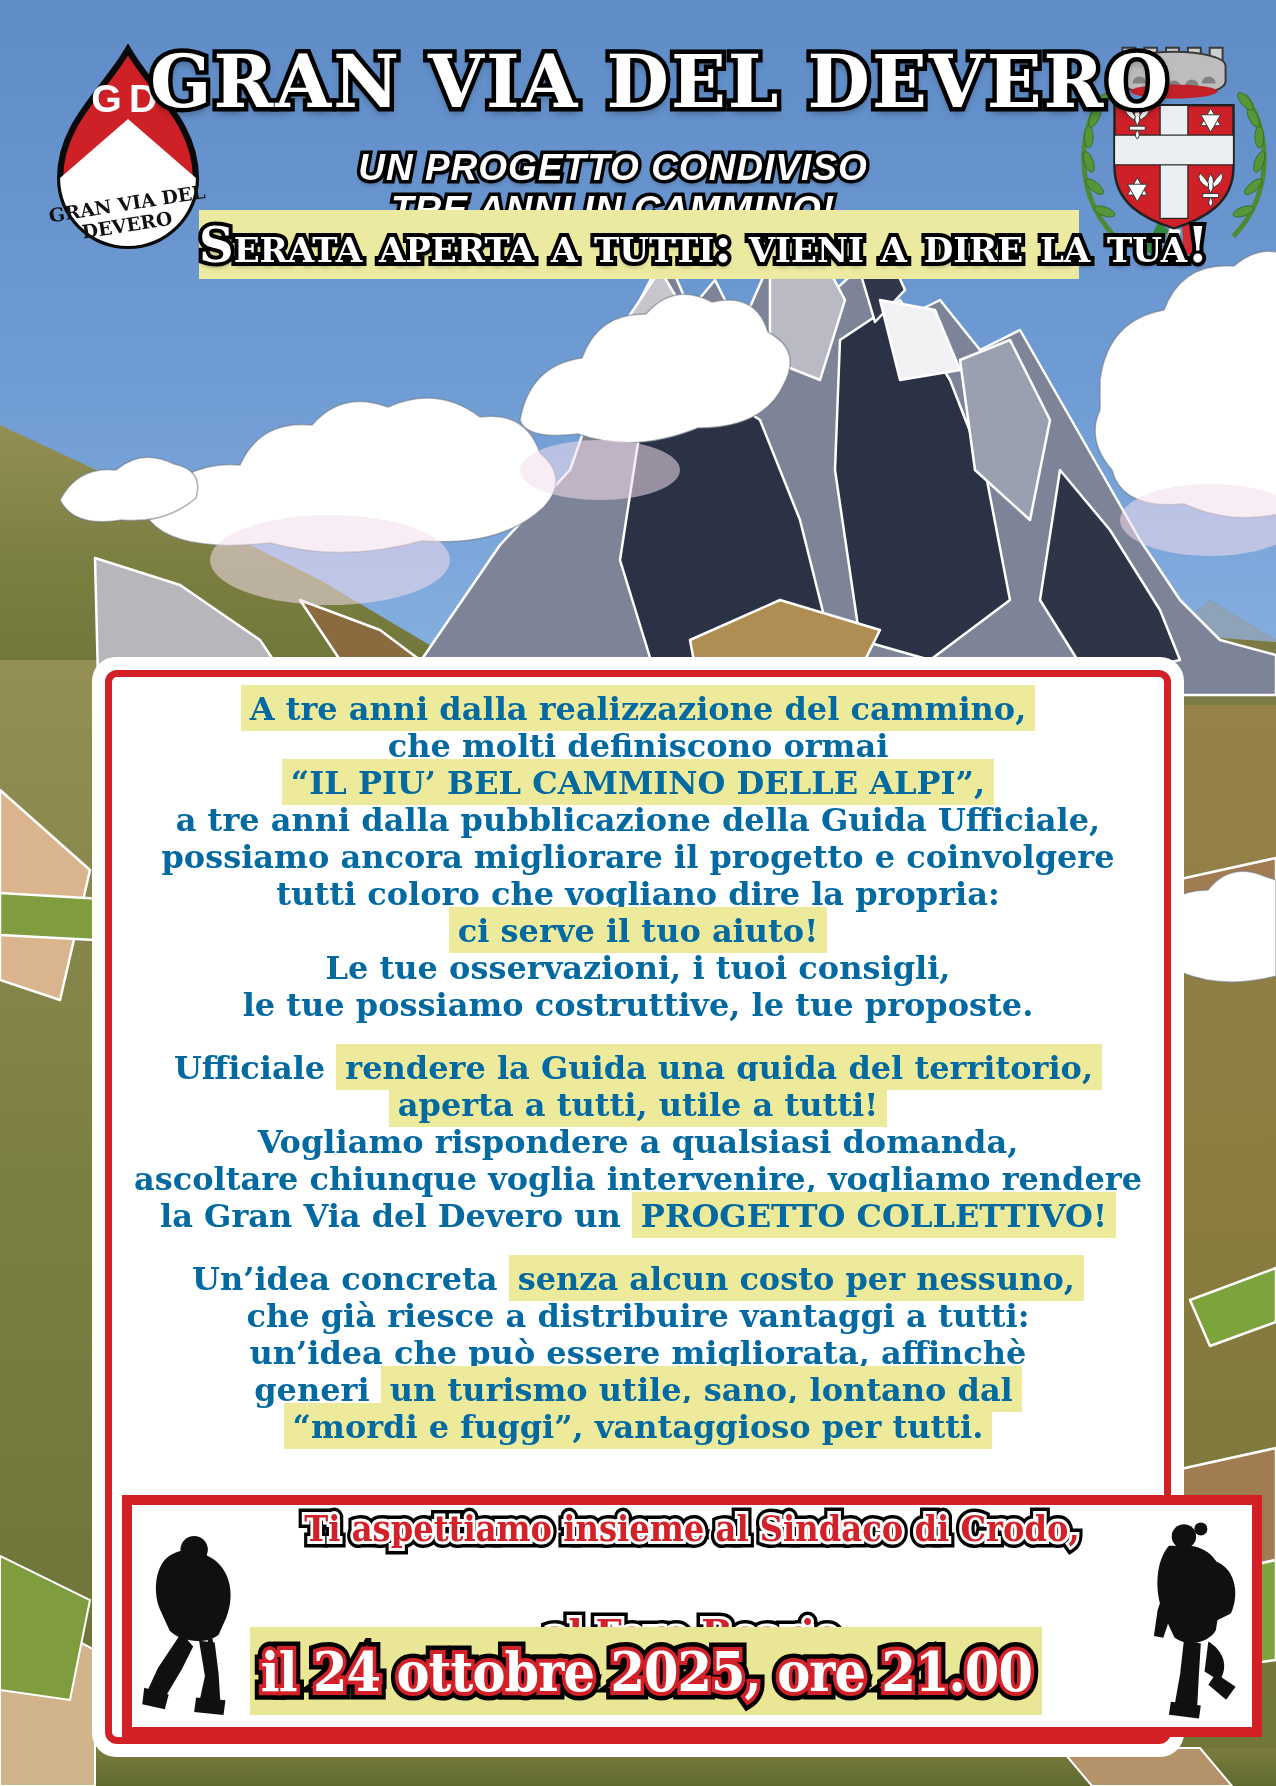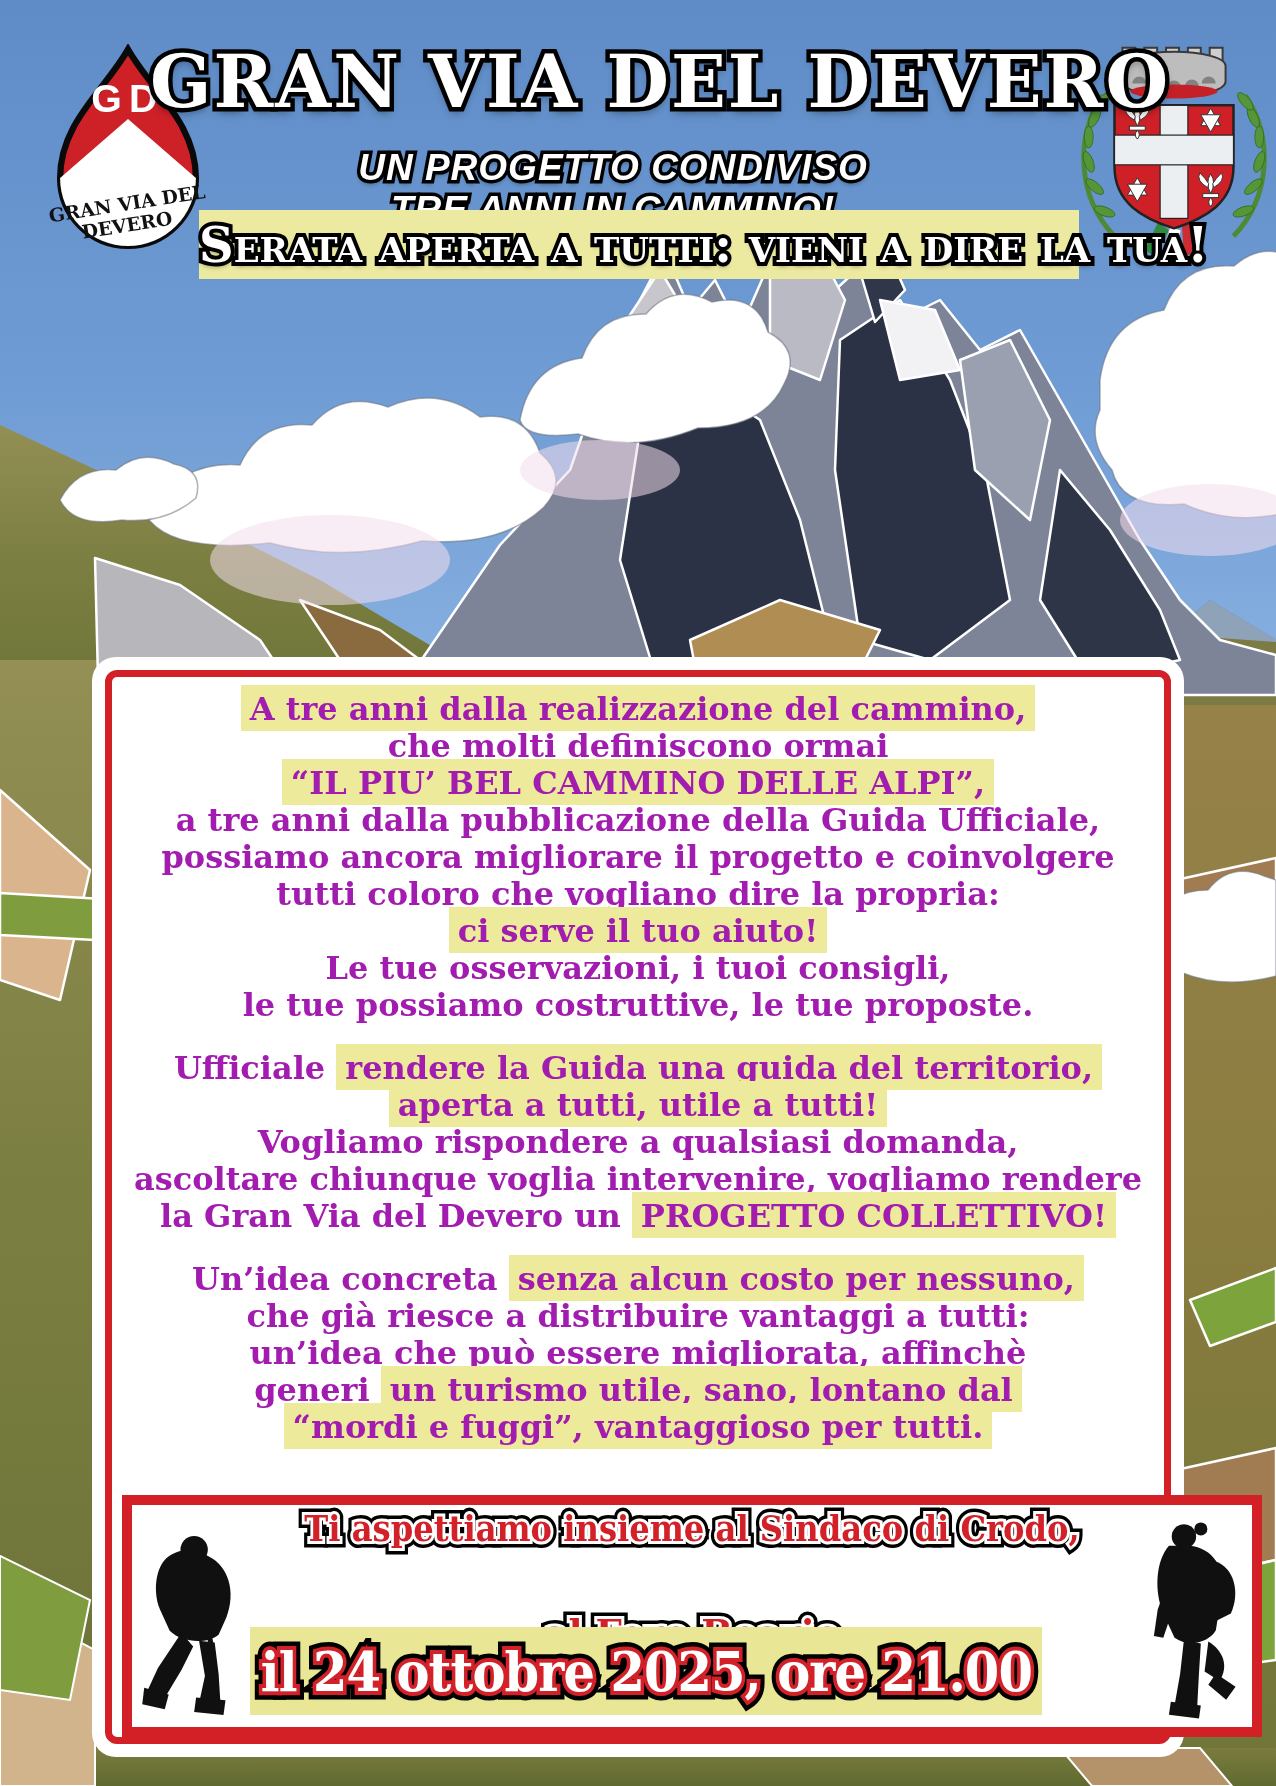--- a/index.html
+++ b/index.html
@@ -26,21 +26,21 @@
           display:flex;align-items:center;justify-content:center;}
   .banner .stack{width:100%;}
   .banner-text{font-weight:bold;font-size:48px;font-variant:small-caps;letter-spacing:0px;}
   .banner-text.stroke{-webkit-text-stroke:8px #000;color:#000;text-shadow:0 4px 5px rgba(0,0,0,.45);}
   .banner-text.fill{color:#fff;}
   
   .main-box{position:absolute;left:92px;top:657px;width:1092px;height:1100px;background:#fff;
             border-radius:24px;z-index:2;}
   .red-frame{position:absolute;inset:13px;border:7px solid #d32027;border-radius:12px;}
   .body-text{position:absolute;left:26px;right:26px;top:34px;text-align:center;
-             color:#a21caf;font-weight:bold;}
+             color:#0369a1;font-weight:bold;}
   .body-text .line{height:37px;line-height:37px;font-size:32px;white-space:nowrap;}
   .body-text .spacer{height:26px;}
   .body-text .hl{background:#edea9c;padding:5px 9px 3px 9px;}
   
   .invite-box{position:absolute;left:30px;top:838px;width:1140px;height:242px;
               border:10px solid #d32027;background:#fff;box-sizing:border-box;padding-left:36px;}
   .hiker{position:absolute;z-index:2;}
   .hiker-left{left:10px;top:26px;width:118px;height:186px;}
   .hiker-right{right:8px;top:16px;width:122px;height:198px;}
   .invite1{position:absolute;left:0;right:0;top:6px;transform:scale(.92,1);}

